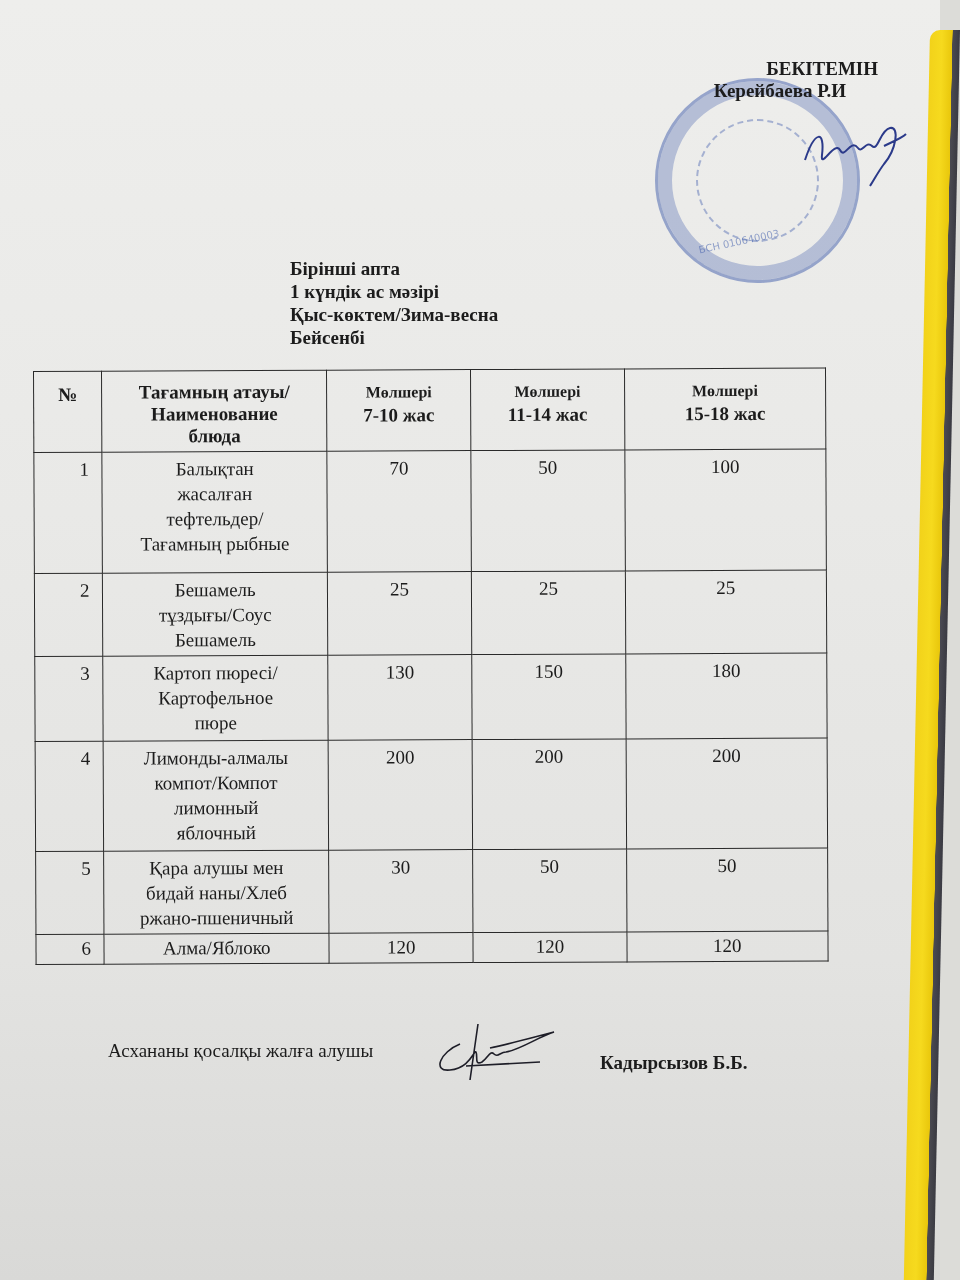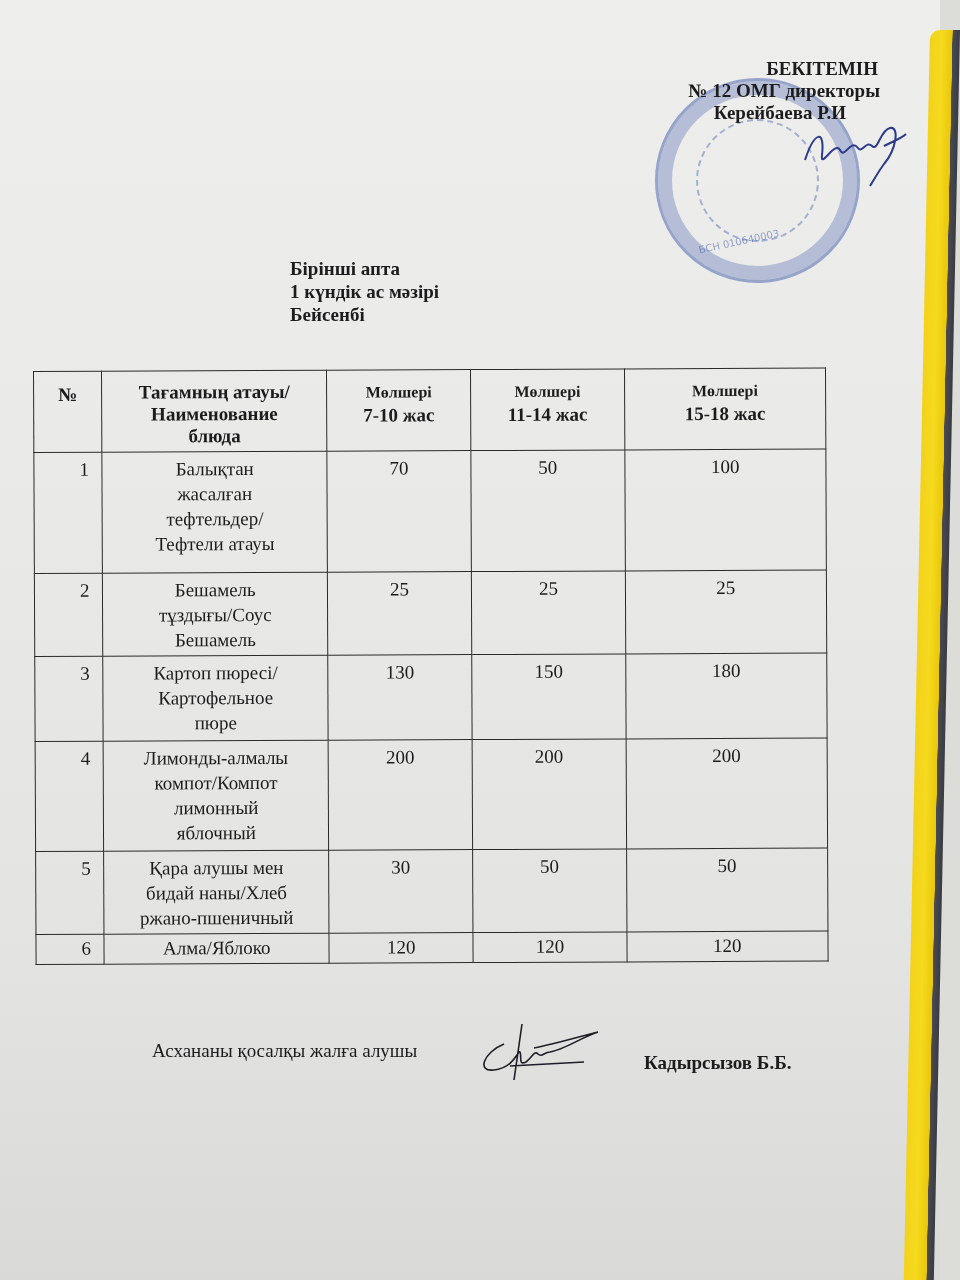--- a/index.html
+++ b/index.html
@@ -81,50 +81,50 @@
     td { padding: 4px 4px 3px; }
     td.num { text-align: left; padding-left: 36px; }
     td .ln { display: block; }
     tr.r1 td { height: 121px; }
     tr.r2 td { height: 83px; }
     tr.r3 td { height: 85px; }
     tr.r4 td { height: 110px; }
     tr.r5 td { height: 83px; }
     tr.r6 td { height: 28px; padding-top: 1px; }
     .footer {
-      position: absolute; left: 108px; top: 1040px; width: 680px; height: 60px; margin-left: 44px;
+      position: absolute; left: 108px; top: 1040px; width: 680px; height: 60px;
     }
     .footer .role { position: absolute; left: 0; top: 0; font-size: 19px; }
     .footer .name { position: absolute; left: 492px; top: 12px; font-size: 19px; font-weight: bold; }
     .footer .sig { position: absolute; left: 322px; top: -18px; }
   </style>
 </head>
 <body>
 
 <div class="paper"></div>
 <div class="folder-edge"></div>
 
 <div class="stamp">
   <div class="stamp-inner"></div>
   <div class="stamp-text">БСН 010640003</div>
 </div>
 
 <div class="approval">
   <span class="line a1">БЕКІТЕМІН</span>
-  <span class="line a2">№ 12 ОМГ директоры</span>
   <span class="line a3">Керейбаева Р.И</span>
 </div>
 
 <svg class="signature-top" width="110" height="70" viewBox="0 0 110 70">
   <path d="M5 40 C 15 10, 25 10, 22 35 C 20 50, 35 20, 40 30 C 45 40, 50 18, 58 28 C 62 34, 66 20, 72 26 C 78 32, 80 10, 90 8 C 100 6, 96 30, 84 44 C 78 52, 74 60, 70 66 M 84 26 C 92 22, 102 18, 106 14" fill="none" stroke="#2b3a8a" stroke-width="2"></path>
 </svg>
 
 <div class="heading">
   <span class="line">Бірінші апта</span>
   <span class="line">1 күндік ас мәзірі</span>
+  <span class="line">Қыс-көктем/Зима-весна</span>
   <span class="line">Бейсенбі</span>
 </div>
 
 <table class="menu">
   <thead>
     <tr>
       <th class="col-num">№</th>
       <th class="col-name">
         <span class="small">Тағамның атауы/</span>
         <span class="small">Наименование</span>
@@ -144,21 +144,21 @@
       </th>
     </tr>
   </thead>
   <tbody>
     <tr class="r1">
       <td class="num">1</td>
       <td>
         <span class="ln">Балықтан</span>
         <span class="ln">жасалған</span>
         <span class="ln">тефтельдер/</span>
-        <span class="ln">Тефтели атауы</span>
+        <span class="ln">Тағамның рыбные</span>
       </td>
       <td>70</td>
       <td>50</td>
       <td>100</td>
     </tr>
     <tr class="r2">
       <td class="num">2</td>
       <td>
         <span class="ln">Бешамель</span>
         <span class="ln">тұздығы/Соус</span>

